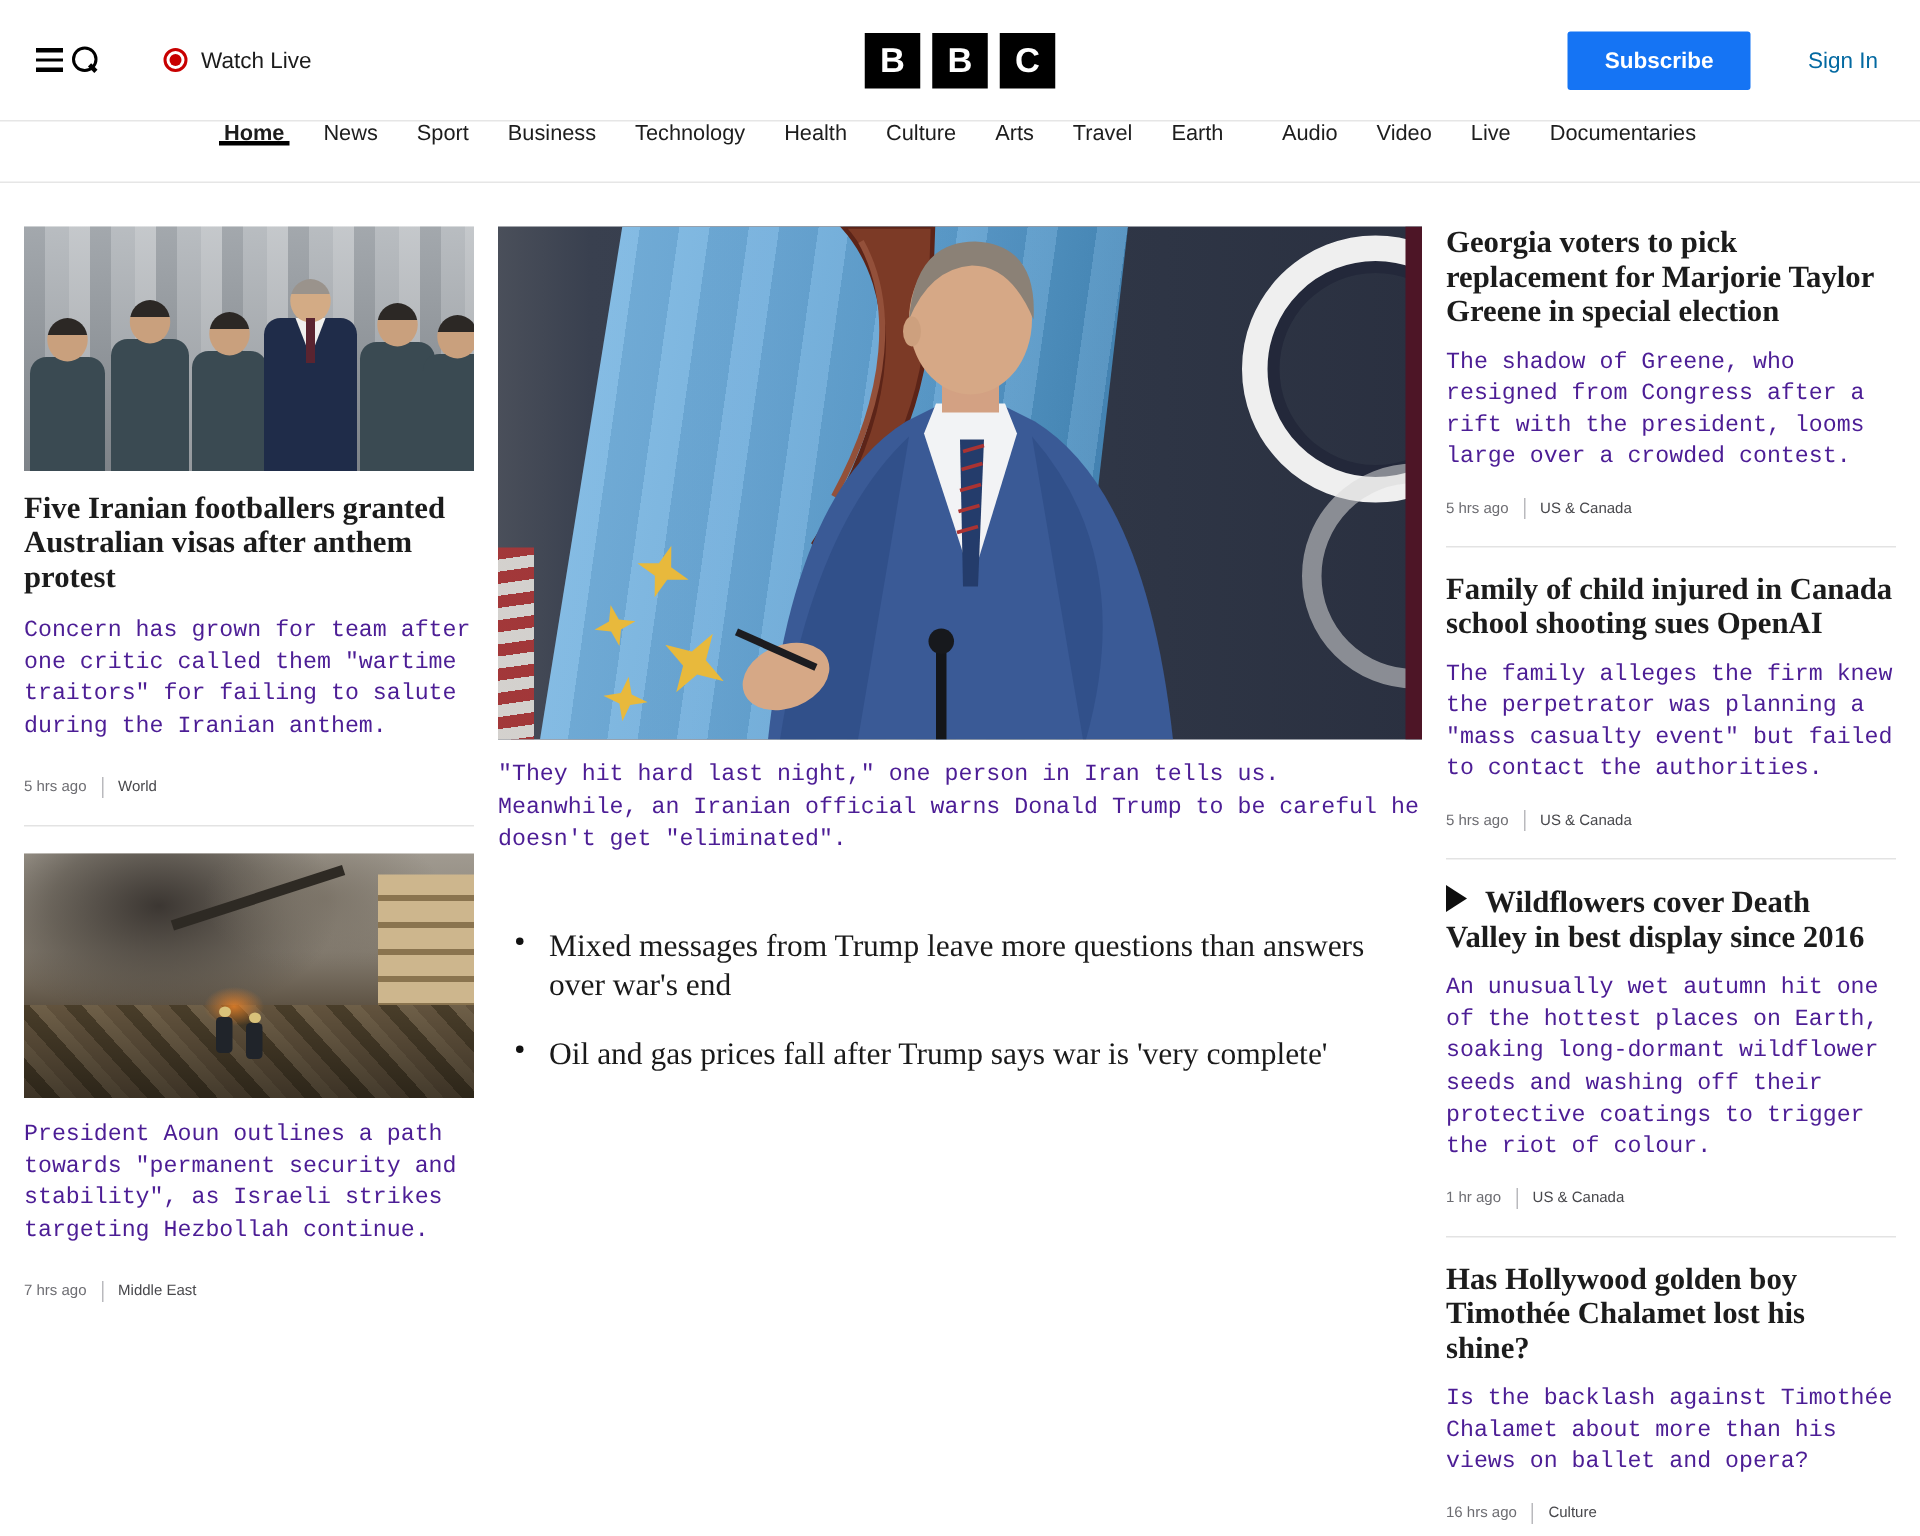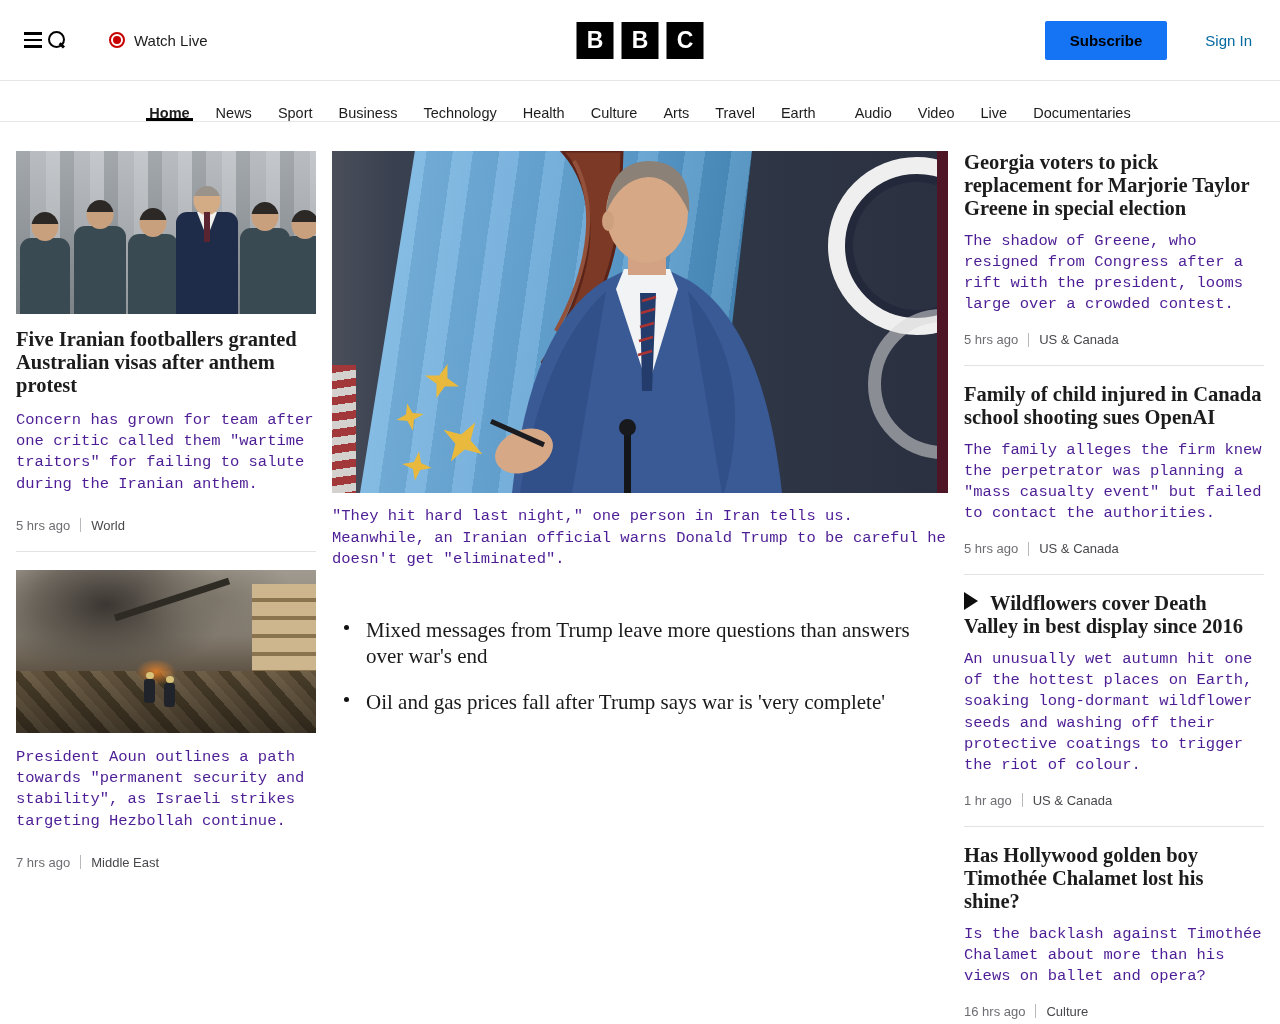--- a/index.html
+++ b/index.html
@@ -14,42 +14,42 @@
   .mag { width: 20px; height: 20px; position: relative; margin-left: 3px; }
   .mag::before { content: ""; position: absolute; width: 13px; height: 13px; border: 2.5px solid #000; border-radius: 50%; top: 1px; left: 1px; }
   .mag::after { content: ""; position: absolute; width: 6px; height: 2.5px; background: #000; transform: rotate(45deg); top: 14px; left: 12px; }
   .watch-live { display: flex; align-items: center; gap: 9px; margin-left: 42px; font-size: 15px; font-weight: 500; cursor: pointer; }
   .ring-dot { width: 16px; height: 16px; border: 2px solid #c80000; border-radius: 50%; display: inline-flex; align-items: center; justify-content: center; }
   .ring-dot i { width: 8px; height: 8px; background: #c80000; border-radius: 50%; }
   .bbc-logo { position: absolute; left: 50%; transform: translateX(-50%); display: flex; gap: 8px; }
   .bbc-logo b { width: 37px; height: 37px; background: #000; color: #fff; font-size: 23px; font-weight: bold;
     display: flex; align-items: center; justify-content: center; }
   .topbar-right { margin-left: auto; display: flex; align-items: center; gap: 38px; }
-  .btn-subscribe { background: #1574f4; color: #000000; border: none; font-size: 15px; font-weight: bold;
+  .btn-subscribe { background: #1574f4; color: #ffffff; border: none; font-size: 15px; font-weight: bold;
     padding: 11px 25px; font-family: inherit; cursor: pointer; border-radius: 2px; }
   .signin { font-size: 15px; font-weight: normal; color: #0369a1; text-decoration: none; cursor: pointer; }
 
   
   nav { border-top: 1px solid #e6e6e6; border-bottom: 1px solid #e6e6e6; }
-  .nav-list { display: flex; justify-content: center; align-items: flex-end; height: 40px; list-style: none; }
+  .nav-list { display: flex; justify-content: center; align-items: flex-start; height: 40px; list-style: none; }
   .nav-list li { display: flex; }
   .nav-list a { display: flex; align-items: center; padding: 0 13px; font-size: 14.5px; color: #1d1d1d;
     text-decoration: none; position: relative; cursor: pointer; }
   .nav-list a.active { font-weight: bold; }
   .nav-list a.active::after { content: ""; position: absolute; left: 10px; right: 10px; bottom: 0; height: 3px; background: #000; }
   .nav-divider { width: 1px; background: #d9d9d9; margin: 9px 6px; }
 
   
   main { display: grid; grid-template-columns: 300px 616px 300px; column-gap: 16px; padding: 29px 16px 0; }
 
   .thumb { display: block; position: relative; overflow: hidden; cursor: pointer; }
   .headline a { color: #1c1c1c; text-decoration: none; cursor: pointer; }
   .headline { font-family: "Liberation Serif", serif; font-weight: bold; }
   .summary { font-family: Liberation Mono, monospace; color: #4c1d95; }
-  .meta { display: flex; align-items: center; font-size: 13px; color: #6d6d72; }
+  .meta { display: flex; align-items: center; font-size: 10px; color: #6d6d72; }
   .meta .sep { width: 1px; height: 14px; background: #b9b9bd; margin: 0 10px; }
   .meta .section { color: #48484c; text-decoration: none; cursor: pointer; }
 
   
   .col-left .thumb { width: 300px; height: 163px; margin-bottom: 14px; }
   .col-left .headline { font-size: 20.5px; line-height: 1.12; margin-bottom: 13px; }
   .col-left .summary { font-size: 15.5px; line-height: 1.37; margin-bottom: 23px; }
   .card-divider { border: none; border-top: 1px solid #e3e3e3; margin: 18px 0; }
 
   

